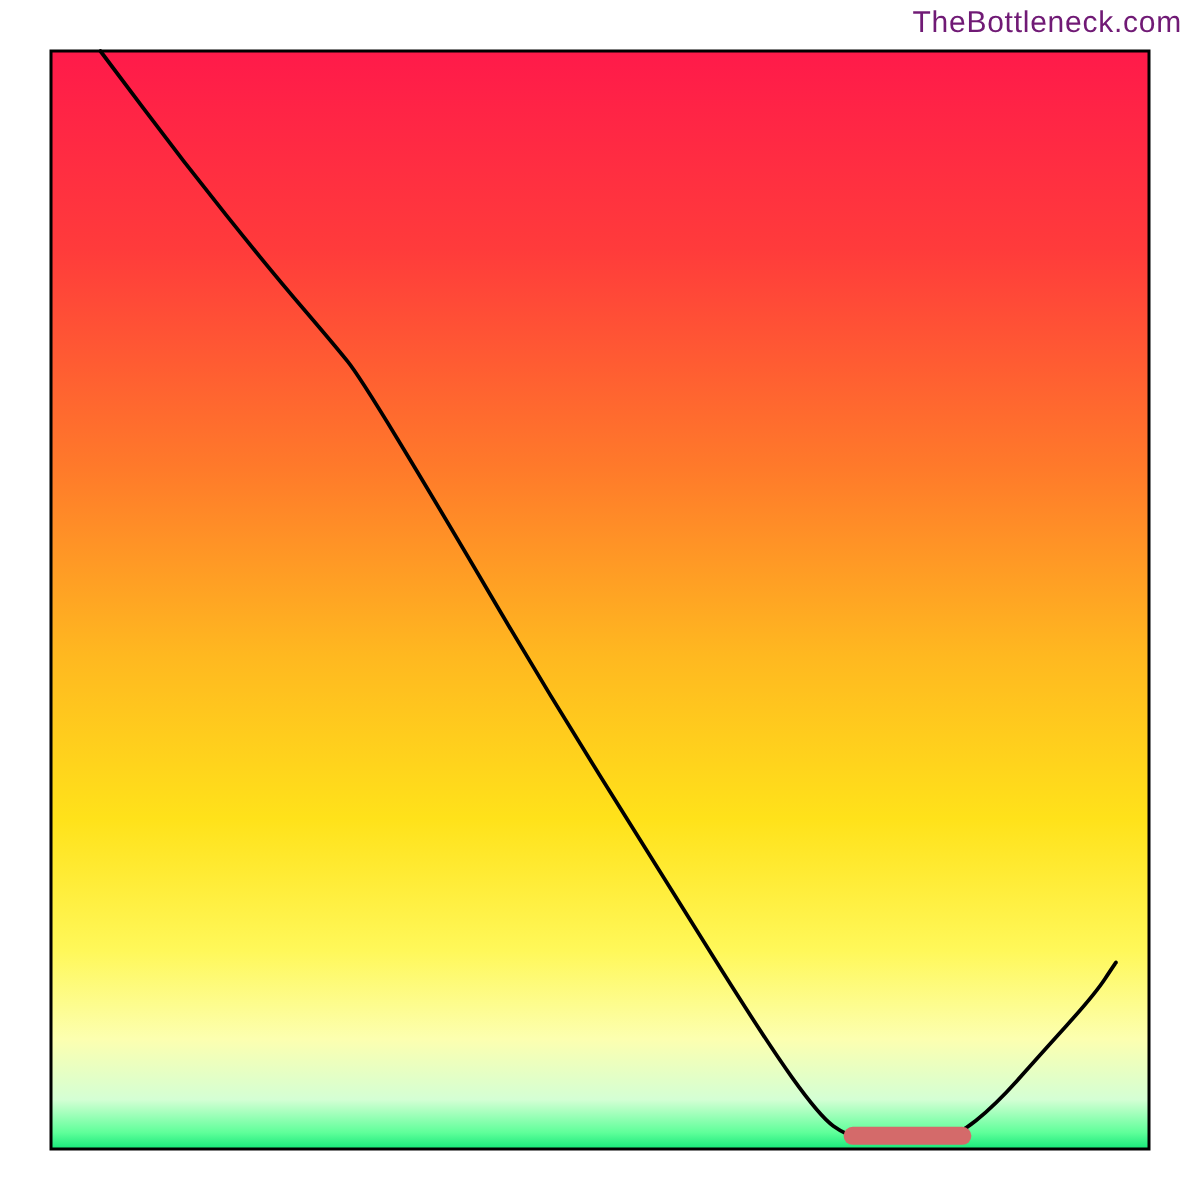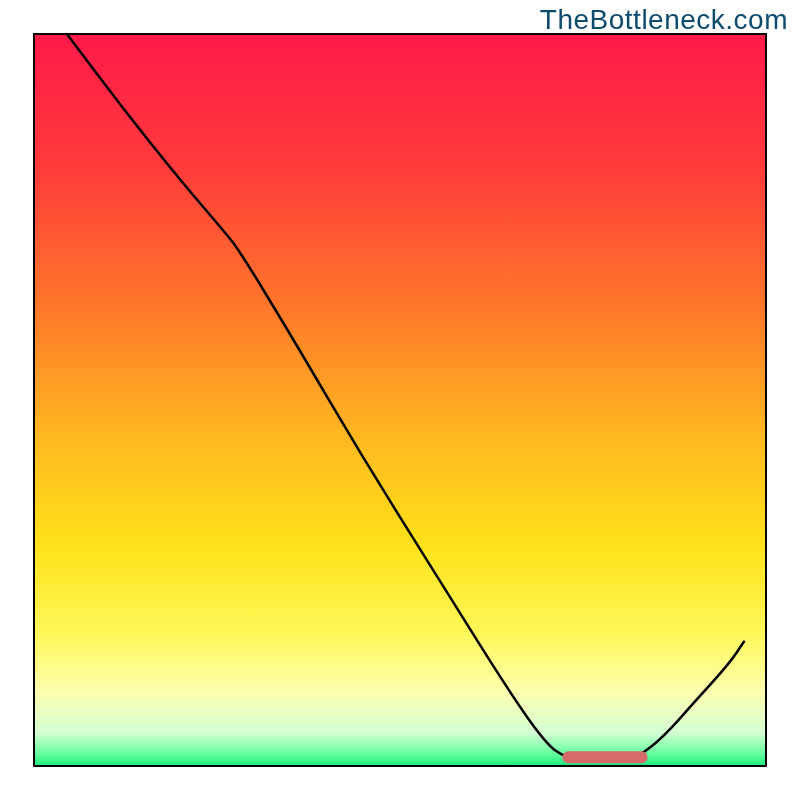--- a/index.html
+++ b/index.html
@@ -13,23 +13,23 @@
   }
   .chart-wrap {
     position: relative;
     width: 800px;
     height: 800px;
   }
   .watermark {
     position: absolute;
     top: 4px;
     right: 12px;
-    font-size: 28px;
+    font-size: 20px;
     font-weight: 400;
-    color: #0c4a6e;
+    color: #701a75;
     letter-spacing: 0.5px;
   }
   svg {
     display: block;
   }
 </style>
 </head>
 <body>
 
 <div class="chart-wrap">

